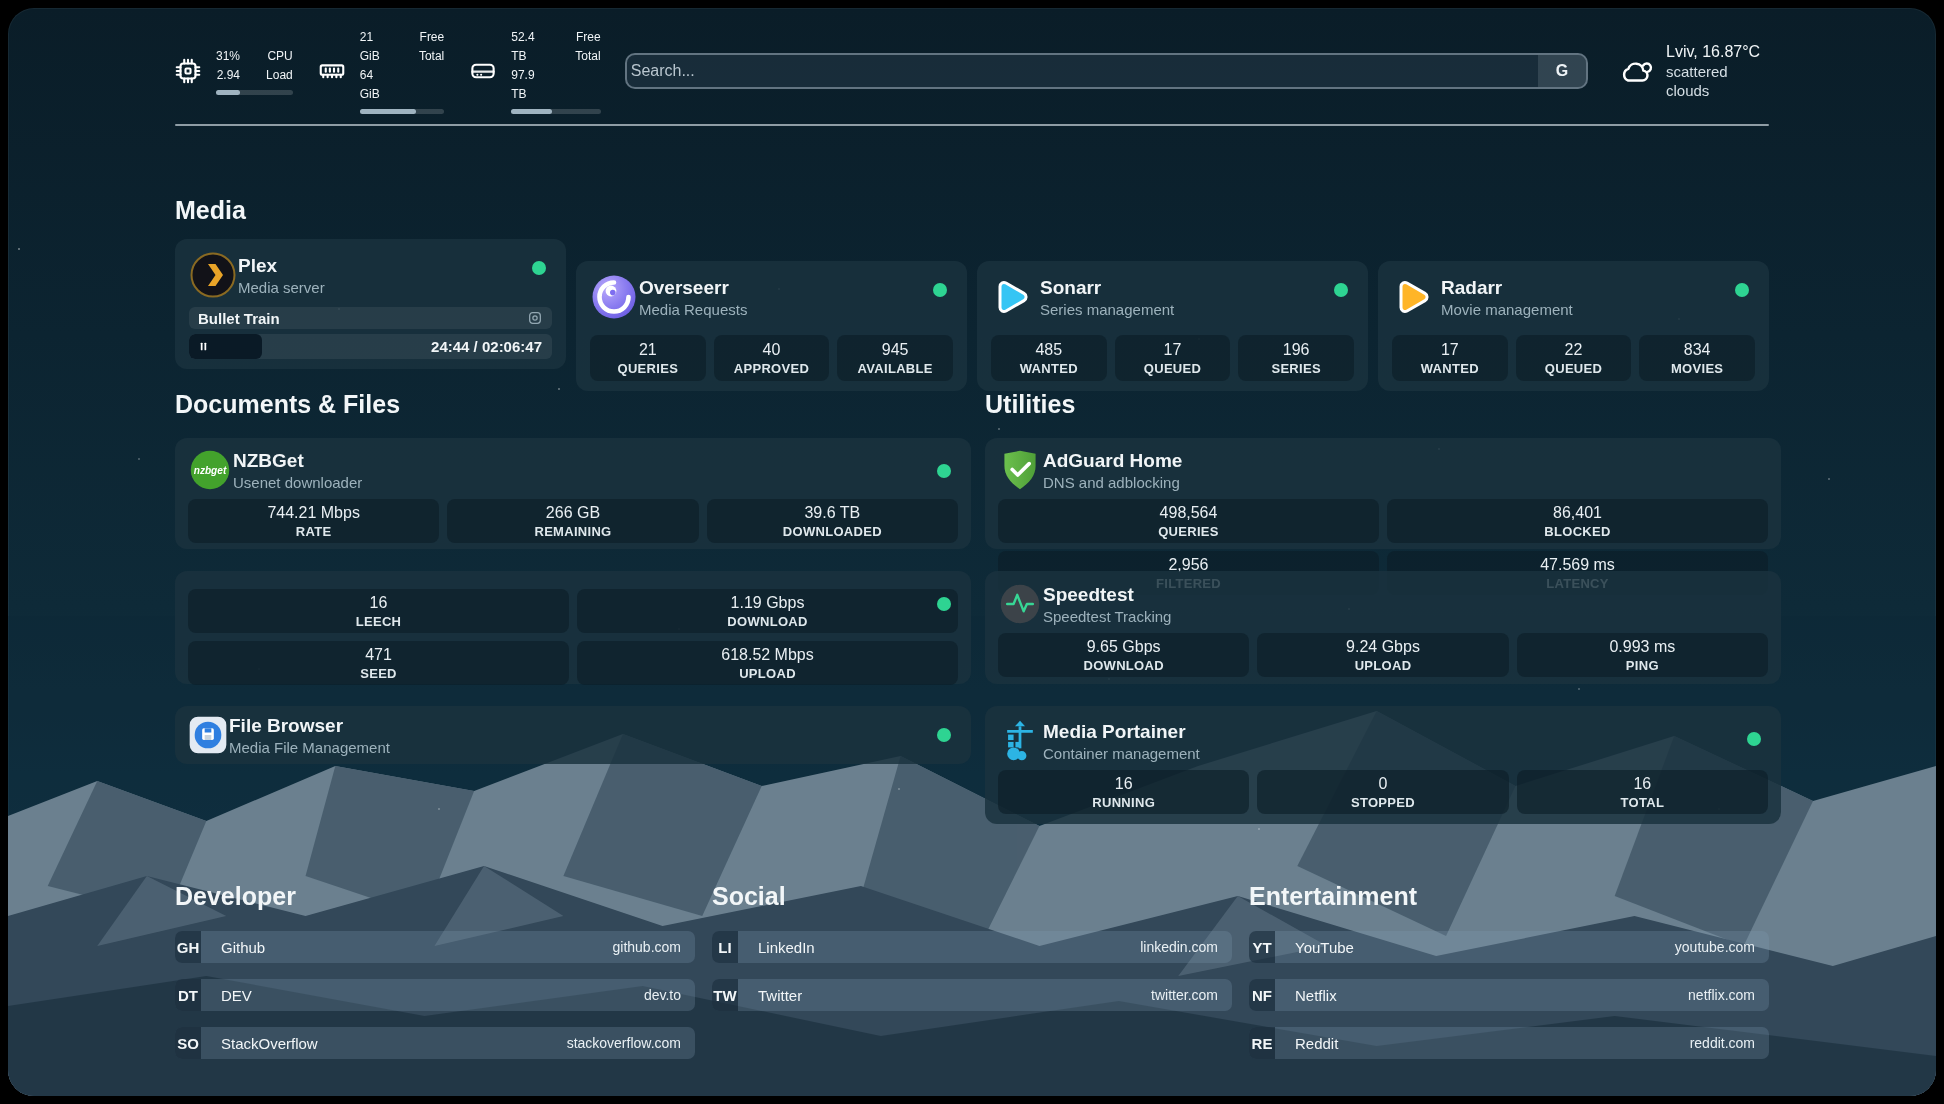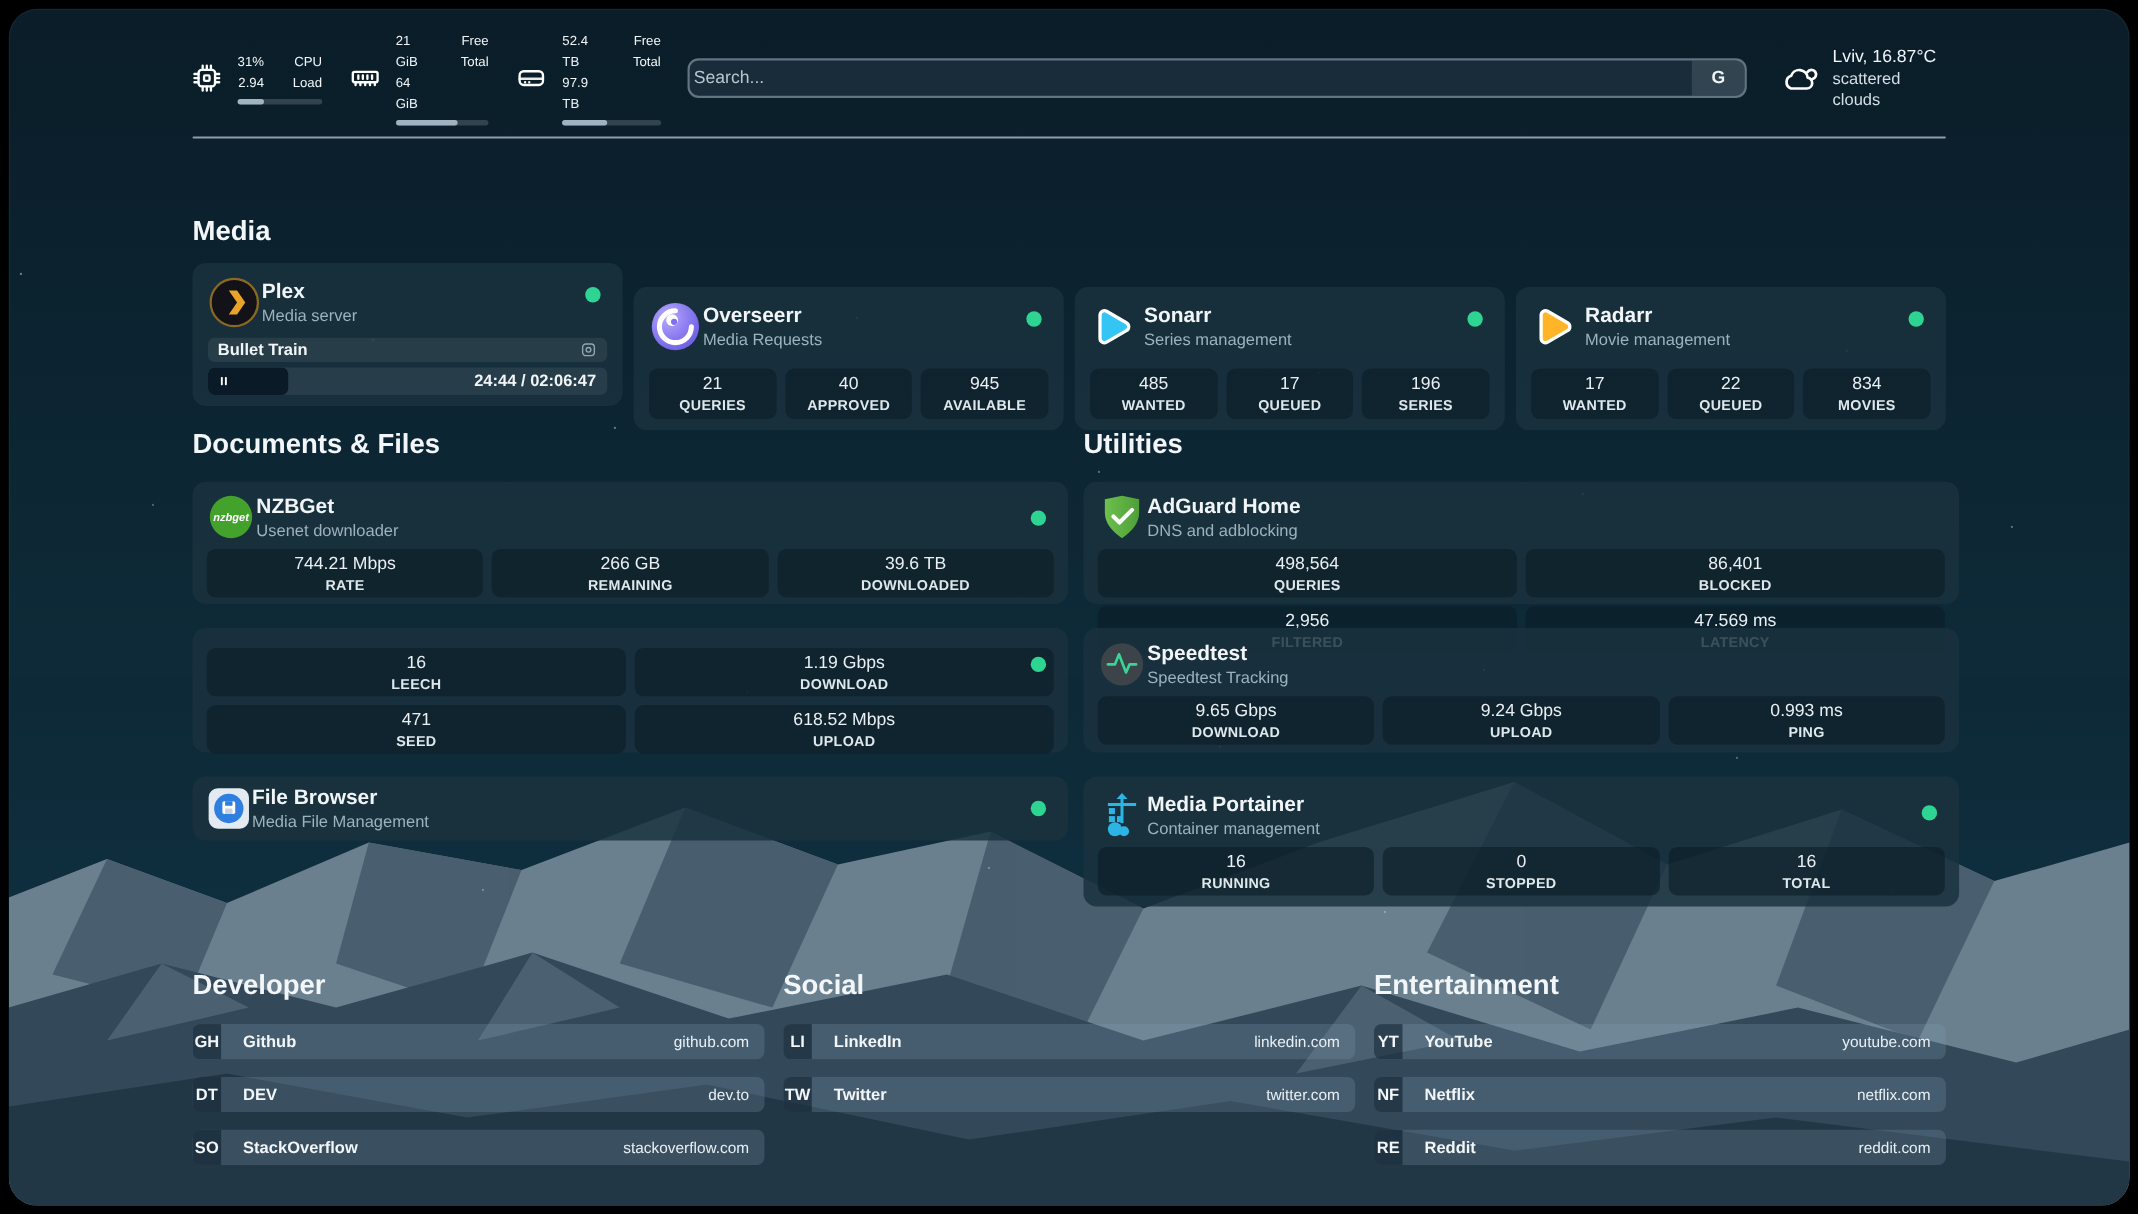--- a/index.html
+++ b/index.html
@@ -85,21 +85,21 @@
     display:flex;align-items:center;padding-left:8px}
   .plex-time{margin-left:auto;padding-right:10px;font-size:15px;font-weight:700;position:relative}
 
   
   .links{position:absolute;left:167px;right:167px;top:874px;display:grid;grid-template-columns:repeat(3,1fr);gap:17px}
   .link-sec .sec-title{margin-bottom:20px}
   .link-row{height:32px;display:flex;align-items:stretch;background:rgba(126,156,177,0.26);border-radius:7px;
     overflow:hidden;margin-bottom:16px;cursor:pointer}
   .link-abbr{width:26px;flex:none;background:rgba(9,26,40,0.55);display:flex;align-items:center;justify-content:center;
     font-size:15px;font-weight:700;color:#f2f6f8}
-  .link-name{display:flex;align-items:center;padding-left:20px;font-size:15px;font-weight:700;color:#f2f6f8}
+  .link-name{display:flex;align-items:center;padding-left:20px;font-size:15px;font-weight:400;color:#f2f6f8}
   .link-url{margin-left:auto;display:flex;align-items:center;padding-right:14px;font-size:14px;color:#e9f0f4}
 </style>
 </head>
 <body>
 
 <div class="screen">
 
   <svg class="mountains" viewBox="0 0 1944 480" preserveAspectRatio="none">
     <path fill="#9aacbb" d="M0,200 L90,165 L200,205 L330,150 L470,175 L620,118 L760,170 L900,140 L1040,210 L1200,150 L1380,95 L1520,170 L1680,120 L1820,185 L1944,150 L1944,480 L0,480 Z"></path>
     <g fill="#5e7181" opacity="0.85">

